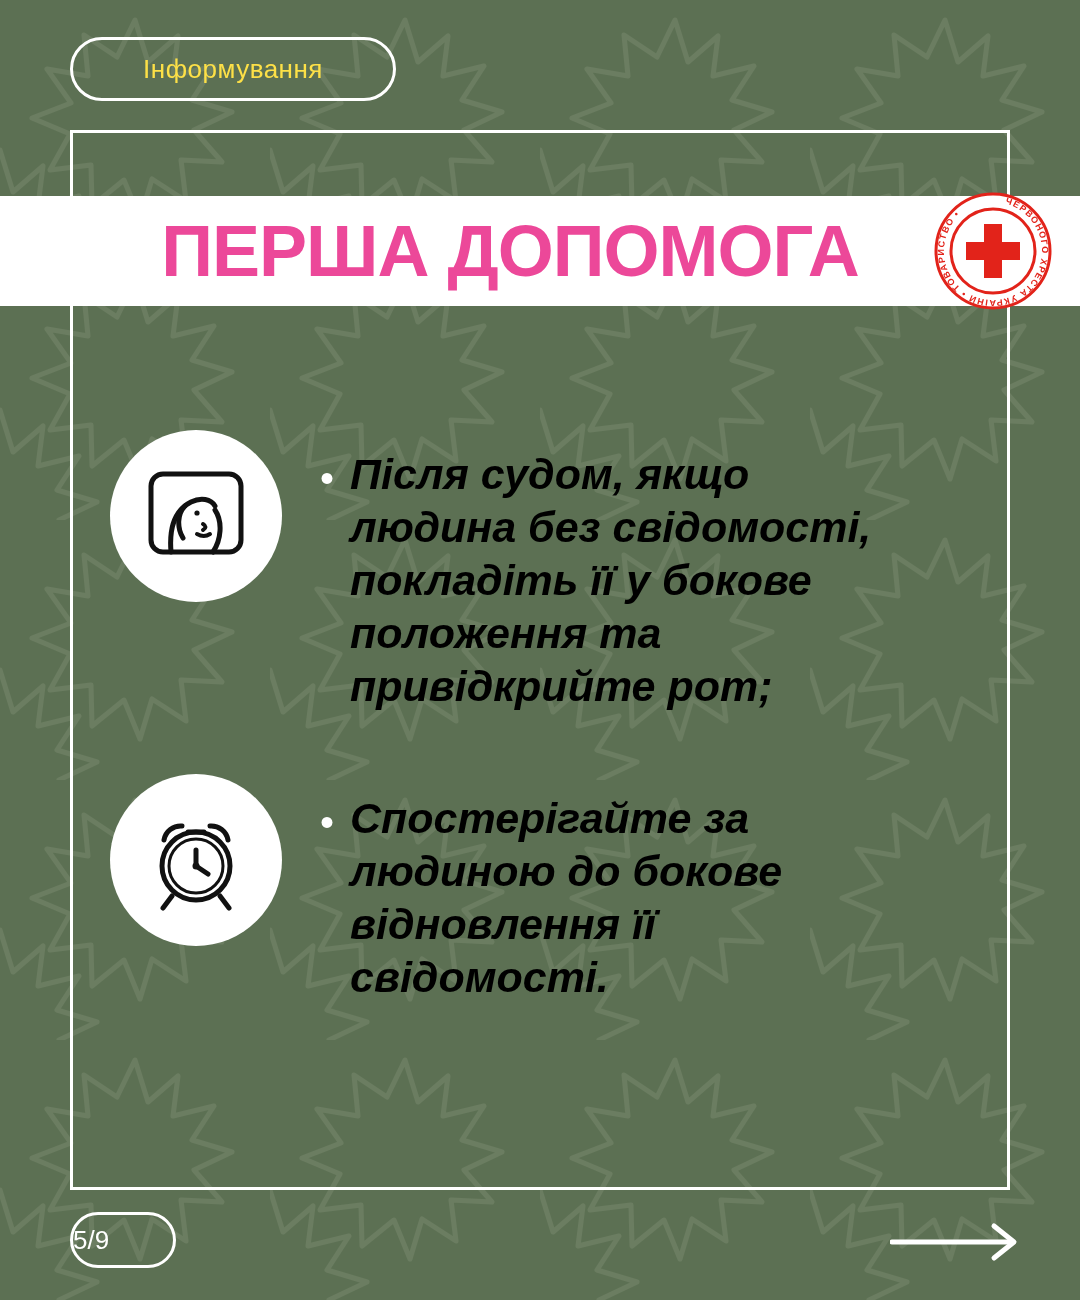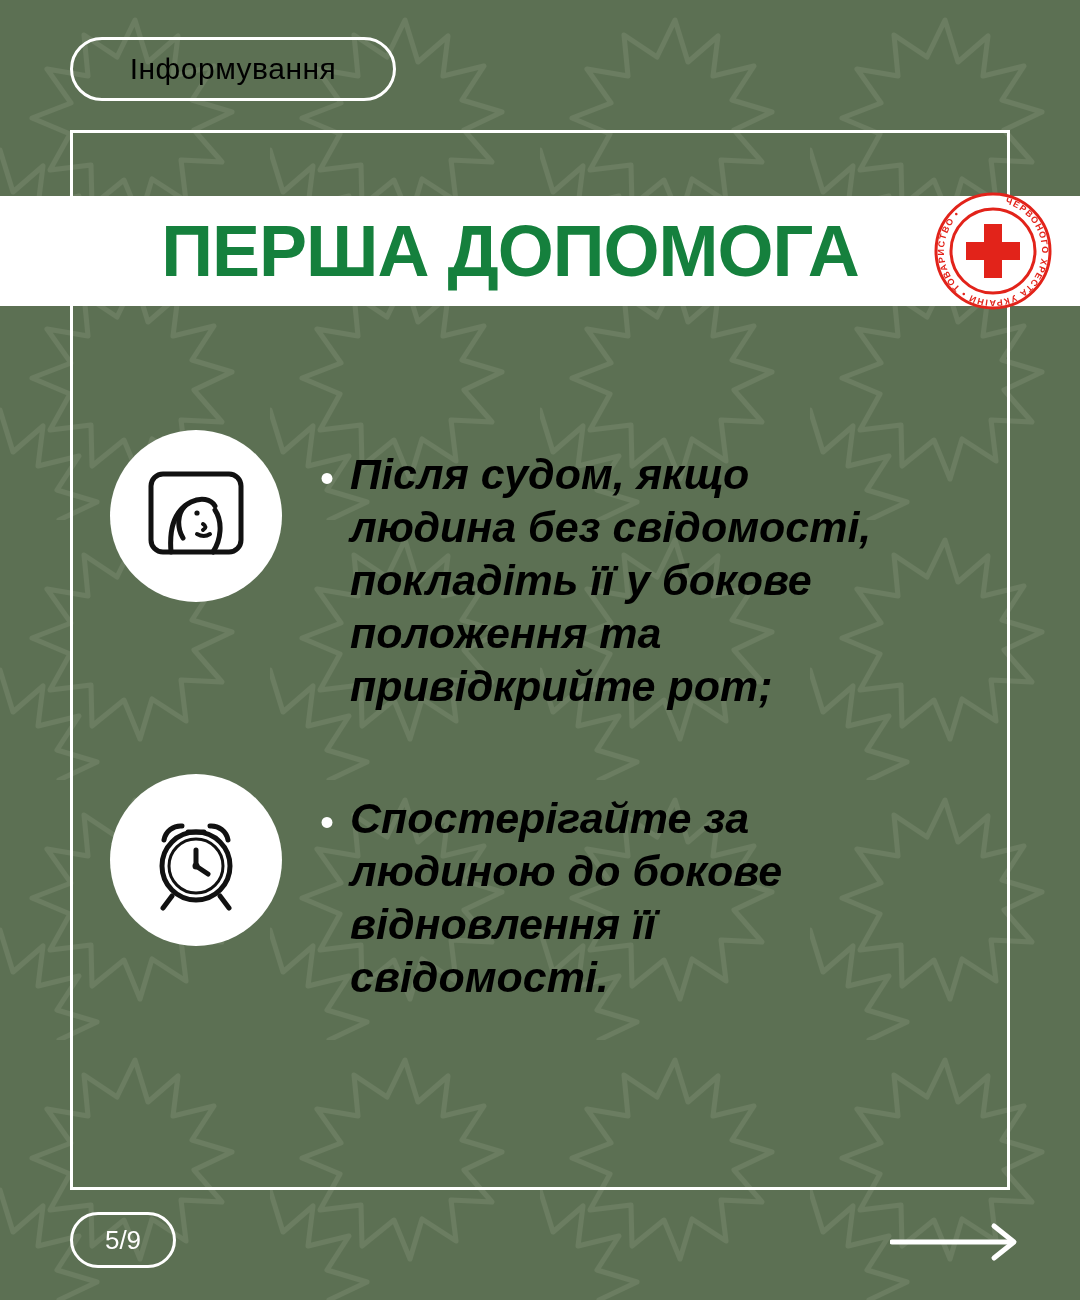--- a/index.html
+++ b/index.html
@@ -38,22 +38,22 @@
     width: 320px;
     height: 58px;
     border: 3px solid #ffffff;
     border-radius: 32px;
     display: flex;
     align-items: center;
     justify-content: center;
     z-index: 5;
   }
   .badge span {
-    color: #000000;
-    font-size: 30px;
+    color: #fde047;
+    font-size: 26px;
     letter-spacing: 0.5px;
     font-family: "Liberation Sans", sans-serif;
   }
 
   
   .frame {
     position: absolute;
     left: 70px;
     top: 130px;
     width: 940px;
@@ -72,21 +72,21 @@
     height: 110px;
     background: #ffffff;
     z-index: 6;
     display: flex;
     align-items: center;
   }
   .title-band h1 {
     margin: 0;
     width: 100%;
     text-align: center;
-    color: #15803d;
+    color: #ec4899;
     font-size: 72px;
     font-weight: bold;
     font-family: "Liberation Sans", sans-serif;
     letter-spacing: -1px;
     padding-right: 60px;
     box-sizing: border-box;
   }
 
   
   .logo {
@@ -150,21 +150,20 @@
   .page-num {
     position: absolute;
     left: 70px;
     bottom: 32px;
     width: 100px;
     height: 50px;
     border: 3px solid #ffffff;
     border-radius: 28px;
     display: flex;
     align-items: center;
-    justify-content: center;
     z-index: 7;
   }
   .page-num span {
     color: #ffffff;
     font-size: 26px;
   }
   .next-arrow {
     position: absolute;
     right: 60px;
     bottom: 38px;

